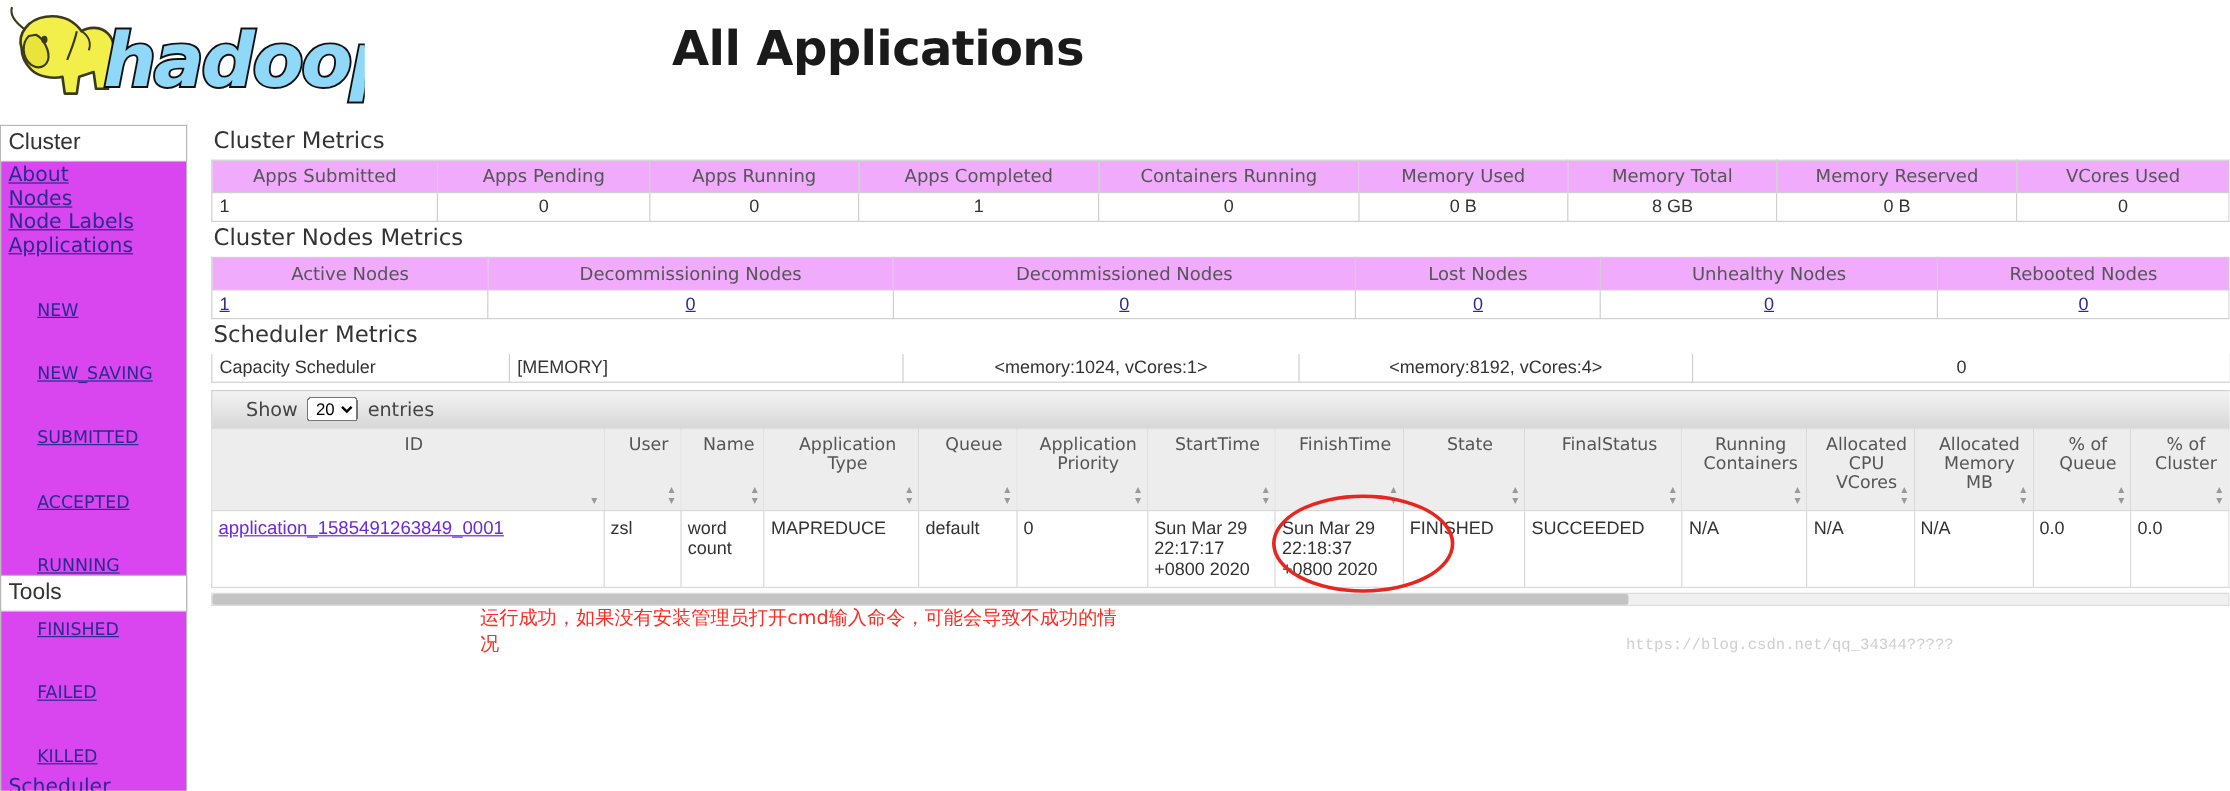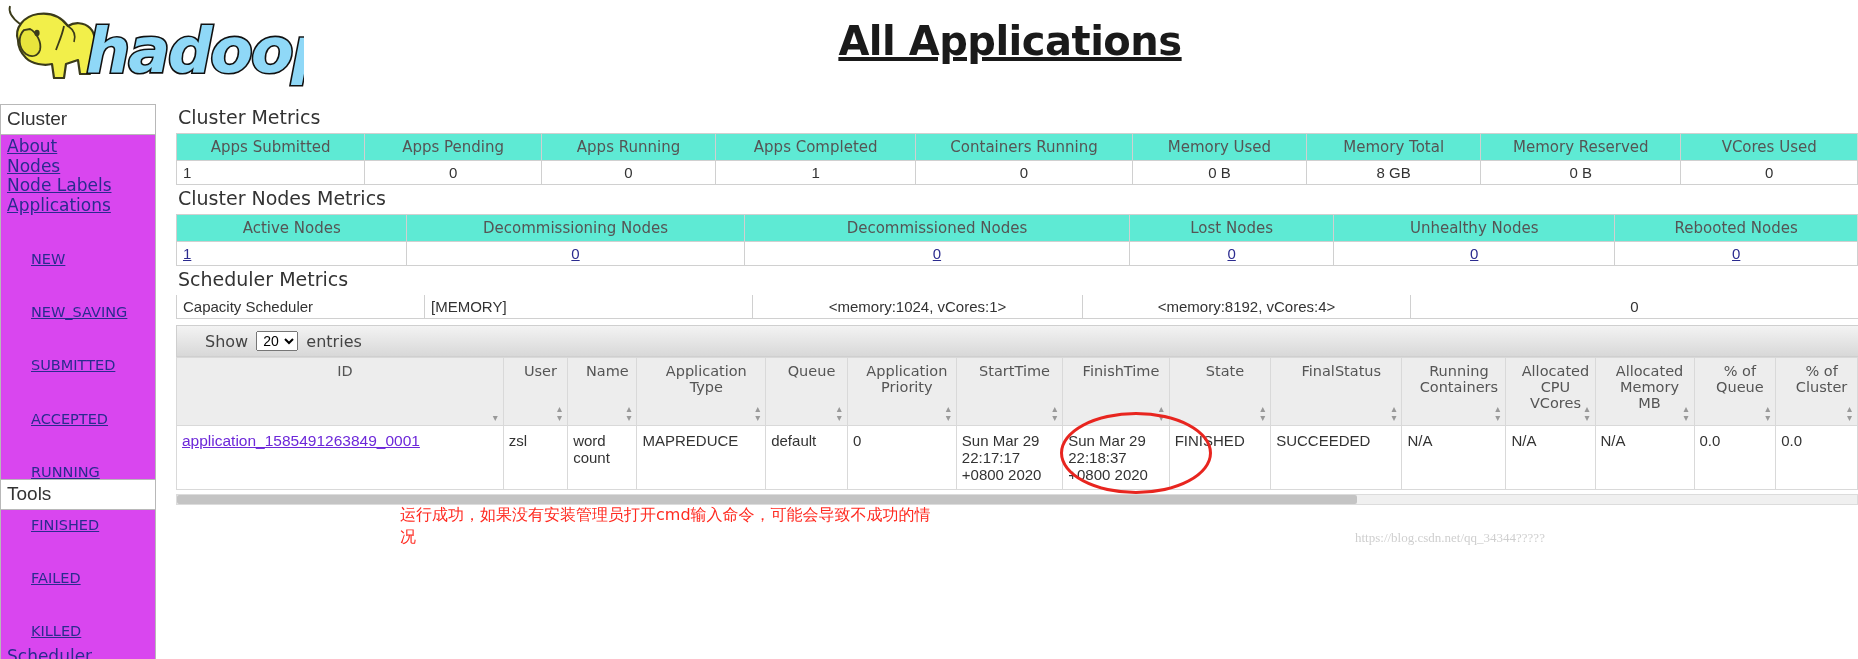--- a/index.html
+++ b/index.html
@@ -15,25 +15,24 @@
   }
 
   
   #header { position:absolute; left:0; top:0; width:1858px; height:100px; }
 
   #logo { position:absolute; left:4px; top:2px; width:300px; height:92px; }
   #logo svg { display:block; }
 
   #page-title {
     position:absolute; left:560px; top:18px; width:900px;
-    text-align:center;
+    text-align:left;
     font-size:40px; font-weight:bold; color:#1a1a1a;
     font-family:"DejaVu Sans", sans-serif;
     letter-spacing:-0.5px;
-    text-decoration:underline;
   }
 
   
   #sidebar { position:absolute; left:0px; top:104px; width:156px; }
   .side-box { border:1px solid #b8b8b8; border-bottom:none; background:#fff; }
   .side-head {
     font-size:19px; color:#333; padding:3px 0 4px 6px;
     border-bottom:1px solid #b8b8b8; background:#fff;
   }
   .side-body { padding:2px 0 6px 6px; background:#d946ef; }
@@ -50,21 +49,21 @@
   
   #main { position:absolute; left:176px; top:104px; width:1682px; }
 
   .sec-title {
     font-size:19px; color:#333; margin:2px 0 5px 2px;
     font-family:"DejaVu Sans", sans-serif;
   }
 
   table.metrics { border-collapse:collapse; table-layout:fixed; }
   table.metrics th {
-    background:#5eead4;
+    background:#f0abfc;
     border:1px solid #d0d0d0;
     font-weight:normal;
     font-size:15px; color:#555;
     padding:4px 6px; text-align:center;
     font-family:"DejaVu Sans", sans-serif;
     white-space:nowrap;
   }
   table.metrics td {
     border:1px solid #d0d0d0; border-top:none;
     font-size:15px; color:#333;
@@ -128,21 +127,21 @@
   .anno-text {
     position:absolute; color:#ff2a20;
     font-family:"DejaVu Sans", sans-serif; font-size:16px;
     white-space:nowrap;
   }
   #anno1 { left:400px; top:505px; }
   #anno2 { left:400px; top:527px; }
   #watermark {
     position:absolute; left:1355px; top:530px;
     color:#cfcfcf; font-size:13px;
-    font-family:Liberation Serif, serif; white-space:nowrap;
+    font-family:Liberation Mono, monospace; white-space:nowrap;
   }
 </style>
 </head>
 <body>
 
 <div id="header">
 
   <div id="logo">
     <svg width="300" height="92" viewBox="0 0 300 92">
 

